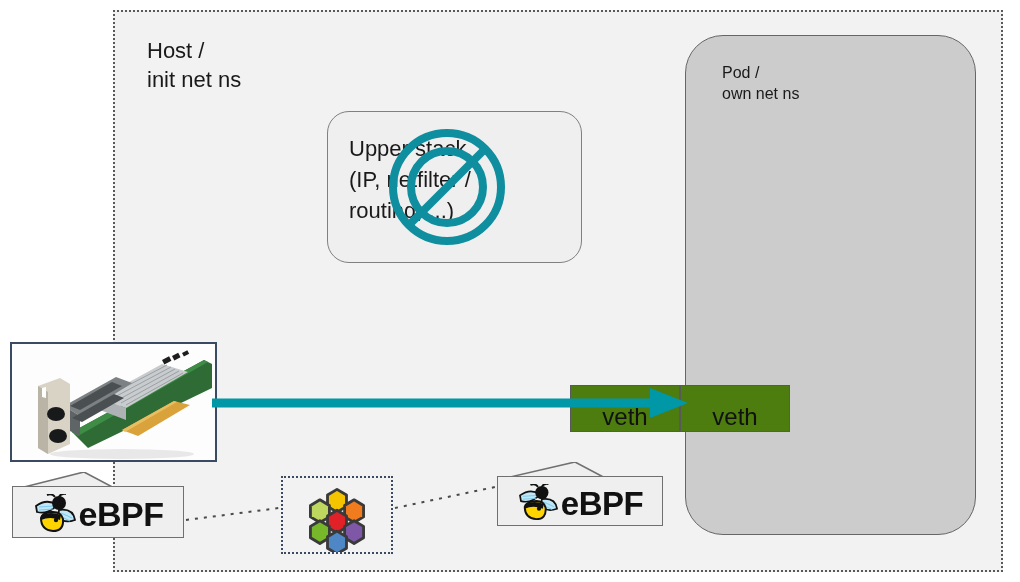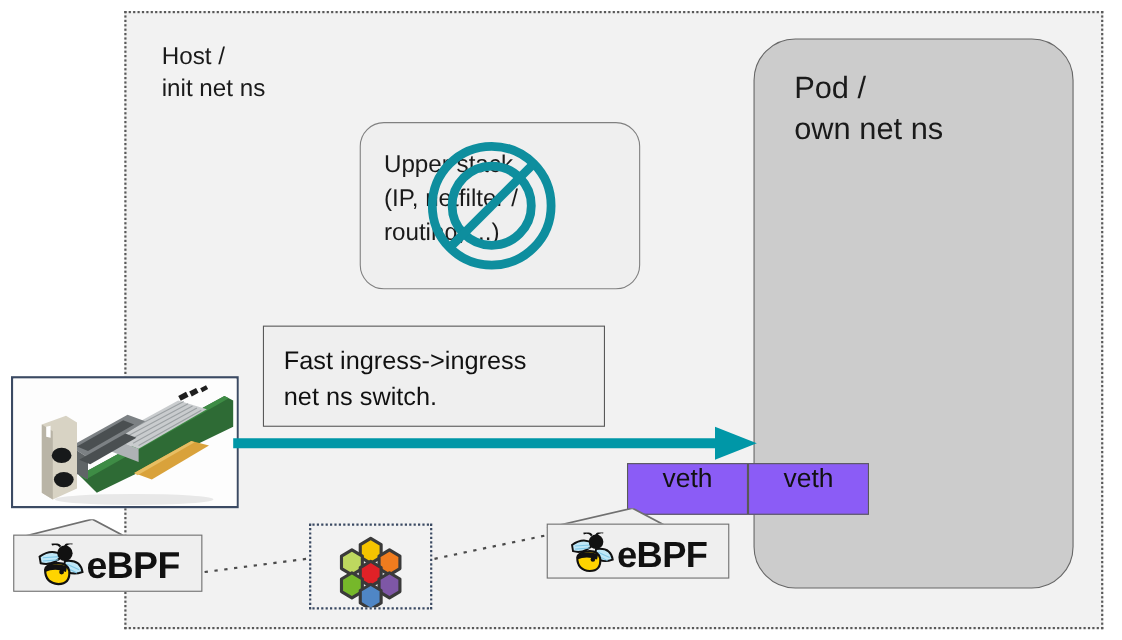--- a/index.html
+++ b/index.html
@@ -22,21 +22,21 @@
   }
 
   
   .host-label{
     position:absolute;left:147px;top:36px;
     font-size:22px;color:#1a1a1a;line-height:1.32;
     white-space:pre-line;
   }
   .pod-label{
     position:absolute;left:722px;top:62px;
-    font-size:28px;color:#1a1a1a;line-height:1.32;
+    font-size:16px;color:#1a1a1a;line-height:1.32;
     white-space:pre-line;
   }
 
   
   .pod-box{
     position:absolute;left:685px;top:35px;width:291px;height:500px;
     background:#CCCCCC;
     border:1.6px solid #666666;
     border-radius:38px;
     box-sizing:border-box;
@@ -80,25 +80,25 @@
     position:absolute;left:10px;top:342px;width:207px;height:120px;
     background:#FFFFFF;
     border:2px solid #3B4A63;
     box-sizing:border-box;
     overflow:hidden;
   }
 
   
   .veth{
     position:absolute;top:385px;height:47px;
-    background:#8b5cf6;
+    background:#4d7c0f;
     border:1.6px solid #595959;
     box-sizing:border-box;
-    display:flex;align-items:flex-start;justify-content:center;
-    font-size:24px;color:#111;margin-top:36px;
+    display:flex;align-items:flex-end;justify-content:center;
+    font-size:24px;color:#111;
   }
   .veth-host{left:570px;width:110px;}
   .veth-pod{left:680px;width:110px;}
 
   
   .arrow-svg{position:absolute;left:210px;top:386px;width:480px;height:36px;}
 
   
   .ebpf-callout{position:absolute;}
   .ebpf-callout .bodyrect{
@@ -153,24 +153,20 @@
 (IP, netfilter /
 routing, ...)</div>
   </div>
 
   <svg class="prohibit" viewBox="0 0 122 122">
     <circle cx="61" cy="61" r="54" fill="none" stroke="#0E8E9E" stroke-width="8"></circle>
     <circle cx="61" cy="61" r="36" fill="none" stroke="#0E8E9E" stroke-width="8"></circle>
     <line x1="24" y1="98" x2="98" y2="24" stroke="#0E8E9E" stroke-width="8" stroke-linecap="round"></line>
   </svg>
 
-  <div class="note-box">
-    <div class="txt">Fast ingress-&gt;ingress
-net ns switch.</div>
-  </div>
 
   <div class="nic-box">
     <svg viewBox="0 0 207 120" width="207" height="120">
       <rect x="0" y="0" width="207" height="120" fill="#FDFDFD"></rect>
 
       <polygon points="60,88 192,16 200,20 200,44 76,104" fill="#2E6B35"></polygon>
       <polygon points="60,88 192,16 196,18 66,92" fill="#3E8C45"></polygon>
 
       <polygon points="110,86 162,57 178,61 126,92" fill="#D9A23B"></polygon>
       <polygon points="110,86 162,57 165,58 113,88" fill="#E8BE63"></polygon>

